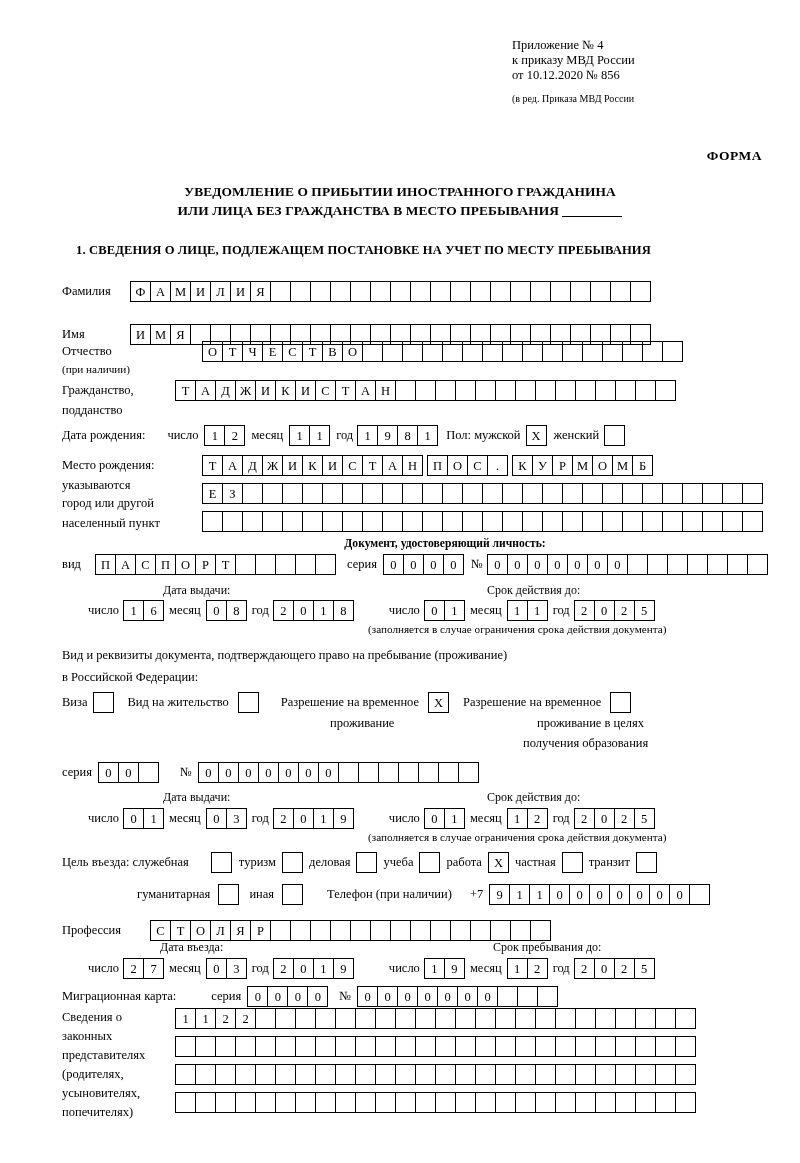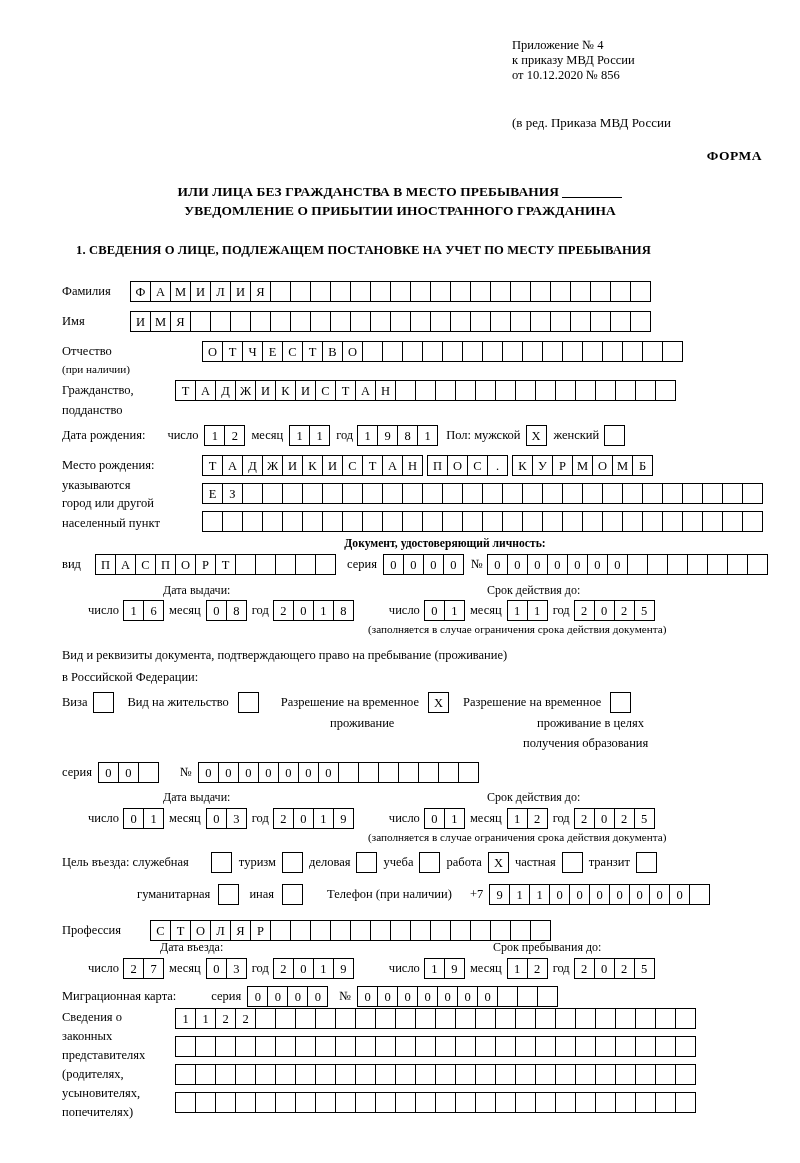--- a/index.html
+++ b/index.html
@@ -28,21 +28,21 @@
     position: absolute;
     top: 38px;
     right: 38px;
     width: 250px;
     font-size: 12.5px;
     line-height: 15px;
     text-align: left;
   }
   .hdr .l { display: block; white-space: nowrap; }
   .hdr .gap { height: 8px; }
-  .hdr .small { font-size: 13px; margin-top: 24px; }
+  .hdr .small { font-size: 10px; }
 
   .forma {
     position: absolute;
     top: 148px;
     right: 38px;
     font-size: 13.5px;
     font-weight: bold;
     letter-spacing: 0.5px;
   }
 
@@ -128,22 +128,22 @@
     <span class="l">Приложение № 4</span>
     <span class="l">к приказу МВД России</span>
     <span class="l">от 10.12.2020 № 856</span>
     <div class="gap"></div>
     <span class="l small">(в ред. Приказа МВД России</span>
   </div>
 
   <div class="forma">ФОРМА</div>
 
   <div class="title">
+    <div>УВЕДОМЛЕНИЕ О ПРИБЫТИИ ИНОСТРАННОГО ГРАЖДАНИНА</div>
     <div><span>ИЛИ ЛИЦА БЕЗ ГРАЖДАНСТВА В МЕСТО ПРЕБЫВАНИЯ</span> <span class="u"></span></div>
-    <div>УВЕДОМЛЕНИЕ О ПРИБЫТИИ ИНОСТРАННОГО ГРАЖДАНИНА</div>
   </div>
 
   <div class="section1">1. СВЕДЕНИЯ О ЛИЦЕ, ПОДЛЕЖАЩЕМ ПОСТАНОВКЕ НА УЧЕТ ПО МЕСТУ ПРЕБЫВАНИЯ</div>
 
   <div class="row" style="top:281px; left:62px;">
     <span class="lbl" style="width:68px;">Фамилия</span>
     <span class="boxes" id="surname-boxes">
         <span class="bx">Ф</span>
         <span class="bx">А</span>
         <span class="bx">М</span>
@@ -166,21 +166,21 @@
         <span class="bx"></span>
         <span class="bx"></span>
         <span class="bx"></span>
         <span class="bx"></span>
         <span class="bx"></span>
         <span class="bx"></span>
         <span class="bx"></span>
       </span>
   </div>
 
-  <div class="row" style="top:311px; left:62px;">
+  <div class="row" style="top:324px; left:62px;">
     <span class="lbl" style="width:68px;">Имя</span>
     <span class="boxes" id="name-boxes">
         <span class="bx">И</span>
         <span class="bx">М</span>
         <span class="bx">Я</span>
         <span class="bx"></span>
         <span class="bx"></span>
         <span class="bx"></span>
         <span class="bx"></span>
         <span class="bx"></span>

